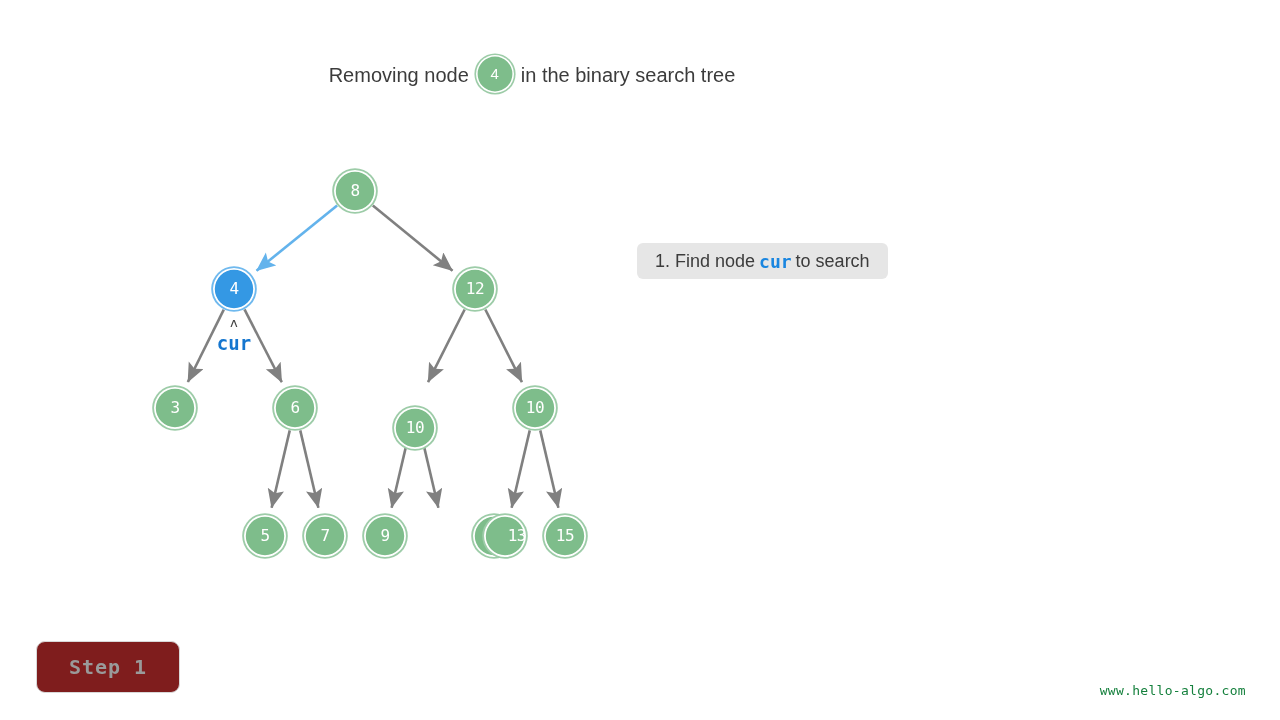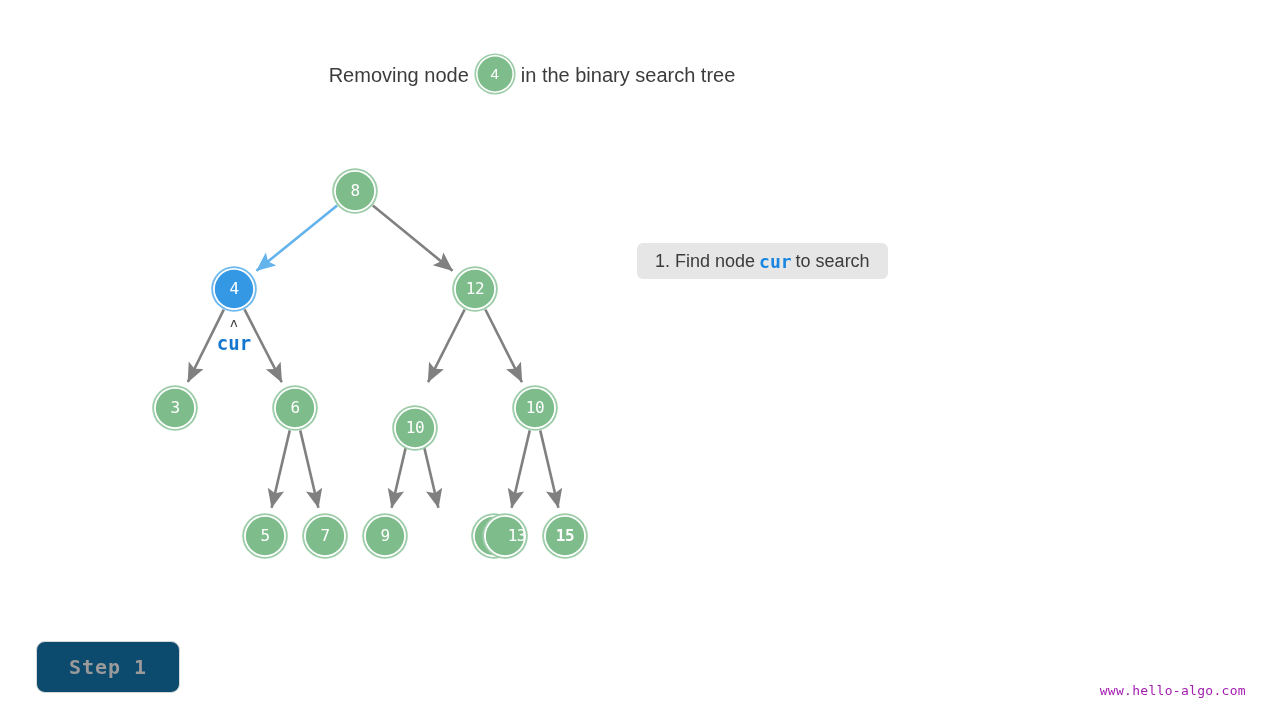--- a/index.html
+++ b/index.html
@@ -135,39 +135,39 @@
   
   #step-box {
     position: absolute;
     left: 36px;
     top: 641px;
     width: 144px;
     height: 52px;
     box-sizing: border-box;
     border: 1.6px solid #d8d8d8;
     border-radius: 9px;
-    background: #0c4a6e;
+    background: #7f1d1d;
     display: flex;
     align-items: center;
     justify-content: center;
     font-family: "DejaVu Sans Mono", monospace;
     font-weight: bold;
     font-size: 20px;
     color: #9a9a9a;
     letter-spacing: 1px;
   }
 
   
   #watermark {
     position: absolute;
     right: 34px;
     bottom: 22px;
     font-family: "DejaVu Sans Mono", monospace;
     font-size: 13px;
-    color: #a21caf;
+    color: #15803d;
     letter-spacing: 0.3px;
   }
 </style>
 </head>
 <body>
 
 <div id="title-bar">
   <span class="title-text">Removing node</span><span class="title-node">4</span><span class="title-text">in the binary search tree</span>
 </div>
 
@@ -206,21 +206,21 @@
     <div class="tree-node" style="left: 475px; top: 289px; border-radius: 21px;">12</div>
     <div class="tree-node" style="left: 175px; top: 408px;">3</div>
     <div class="tree-node" style="left: 295px; top: 408px;">6</div>
     <div class="tree-node" style="left: 415px; top: 428px;">10</div>
     <div class="tree-node" style="left: 535px; top: 408px;">10</div>
     <div class="tree-node" style="left: 265px; top: 536px;">5</div>
     <div class="tree-node" style="left: 325px; top: 536px;">7</div>
     <div class="tree-node" style="left: 385px; top: 536px;">9</div>
     <div class="tree-node" style="left: 445px; top: 536px; margin-left: 28px;">11</div>
     <div class="tree-node" style="left: 505px; top: 536px; text-align: right;">13</div>
-    <div class="tree-node" style="left: 565px; top: 536px; font-weight: bold;">15</div>
+    <div class="tree-node" style="left: 565px; top: 536px;">15</div>
   </div>
 
 <div id="info-box">
   <span>1. Find node</span>
   <span class="kw">cur</span>
   <span>to search</span>
 </div>
 
 <div id="step-box">
   <span>Step 1</span>

